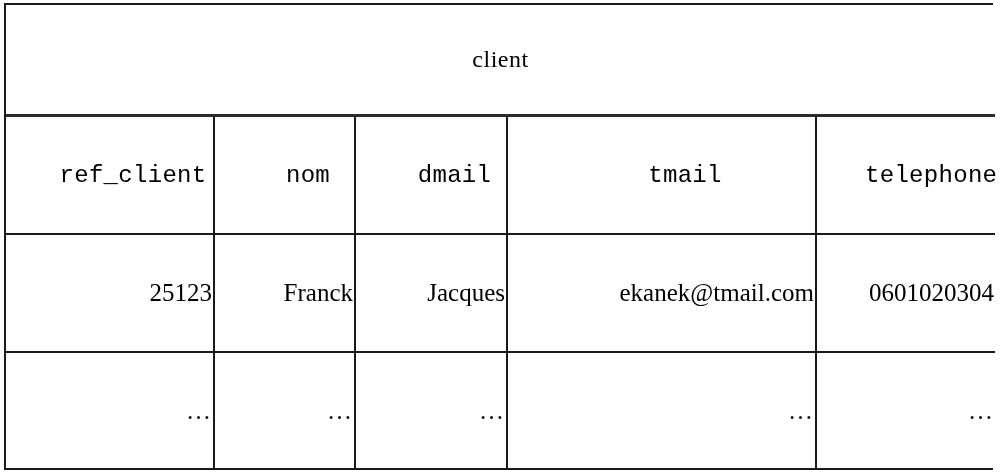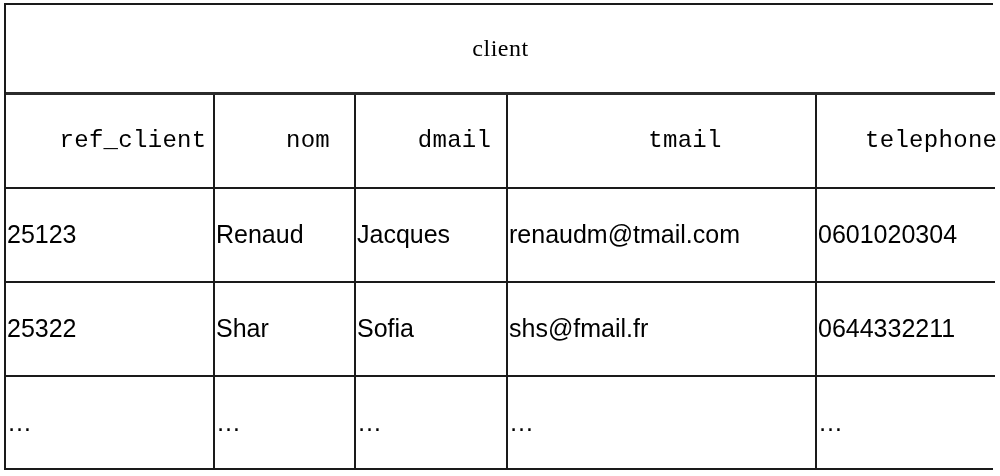--- a/index.html
+++ b/index.html
@@ -58,24 +58,24 @@
     border-bottom: 2px solid #1a1a1a;
     letter-spacing: 0.3px;
     white-space: nowrap;
     padding-left: 48px;
   }
   tr.header-row th:last-child { border-right: none; }
 
   
   tr.data-row td {
     height: 52px;
-    font-family: Liberation Sans, sans-serif;
+    font-family: Liberation Serif, serif;
     font-size: 25px;
     color: #000000;
-    text-align: left;
+    text-align: right;
     vertical-align: middle;
     border-right: 2px solid #1a1a1a;
     border-bottom: 2px solid #1a1a1a;
     white-space: nowrap;
   }
   tr.data-row td:last-child { border-right: none; }
   tr.data-row:last-child td { border-bottom: none; }
 
   tr.ellipsis-row td {
     font-size: 25px;
@@ -109,31 +109,24 @@
       <tr class="header-row">
         <th>ref_client</th>
         <th>nom</th>
         <th>dmail</th>
         <th>tmail</th>
         <th>telephone</th>
       </tr>
 
       <tr class="data-row">
         <td>25123</td>
-        <td>Renaud</td>
+        <td>Franck</td>
         <td>Jacques</td>
-        <td>renaudm@tmail.com</td>
+        <td>ekanek@tmail.com</td>
         <td>0601020304</td>
-      </tr>
-      <tr class="data-row">
-        <td>25322</td>
-        <td>Shar</td>
-        <td>Sofia</td>
-        <td>shs@fmail.fr</td>
-        <td>0644332211</td>
       </tr>
       <tr class="data-row ellipsis-row">
         <td>…</td>
         <td>…</td>
         <td>…</td>
         <td>…</td>
         <td>…</td>
       </tr>
     </tbody>
   </table>

